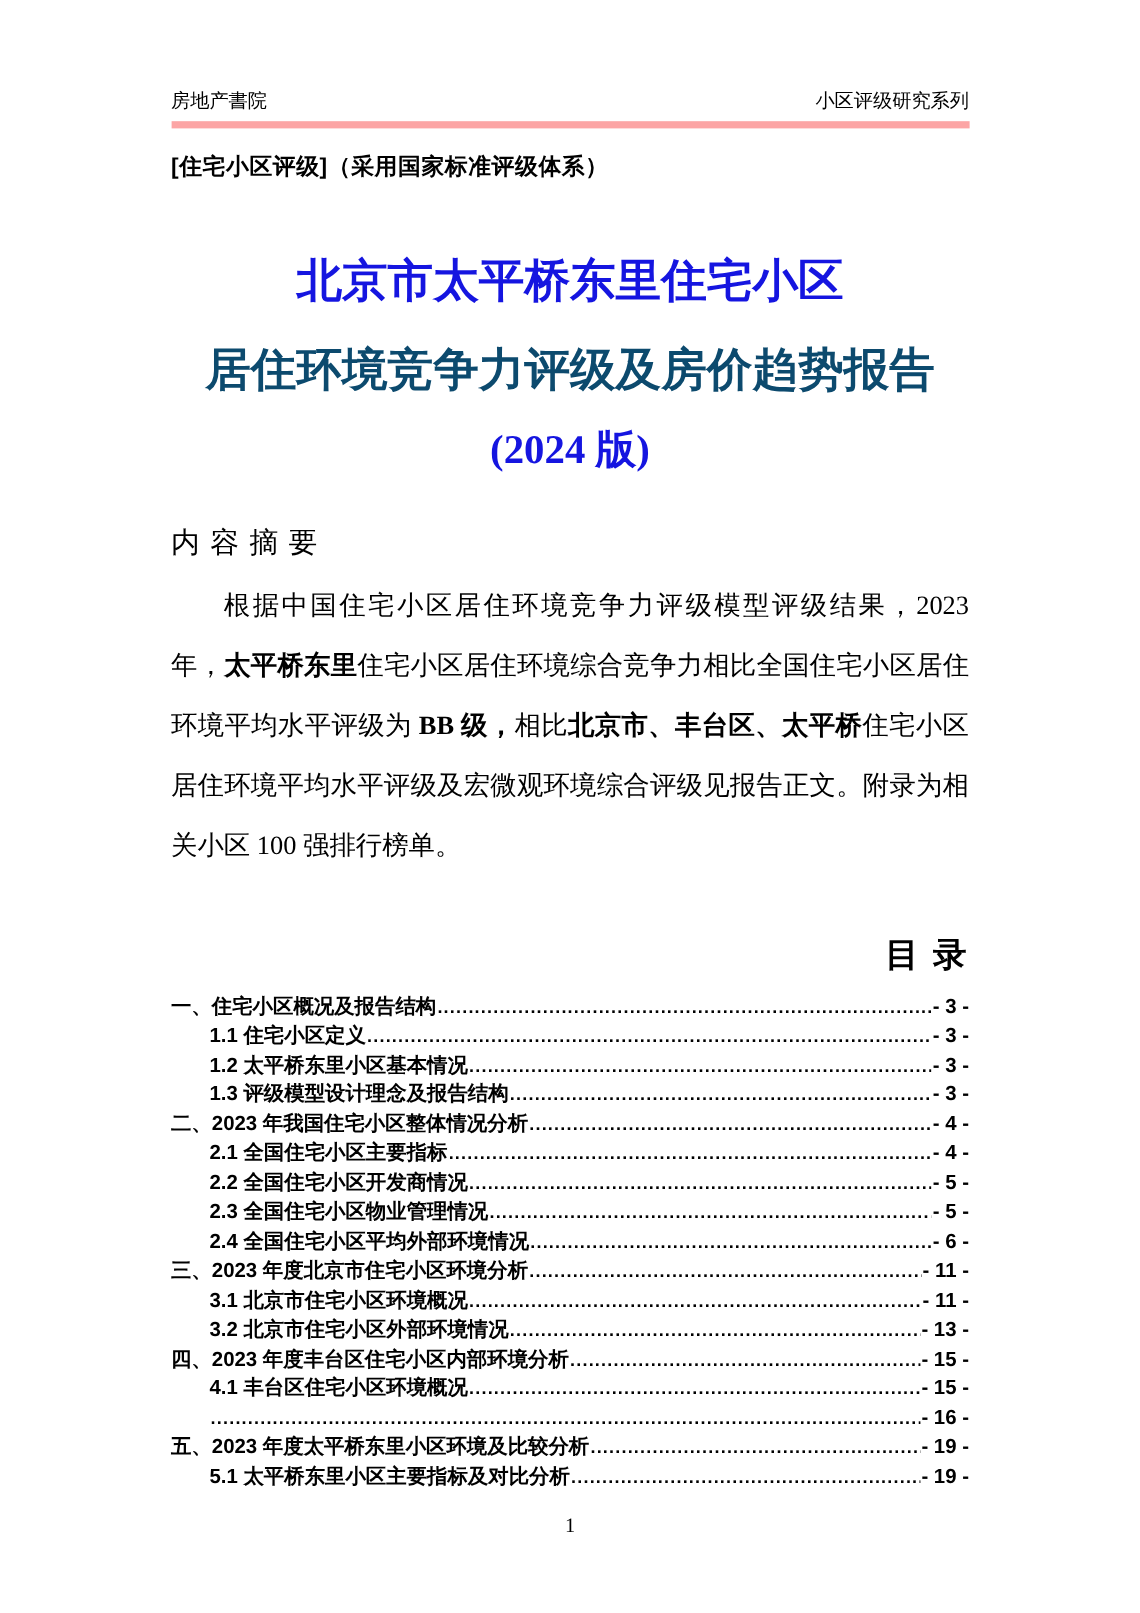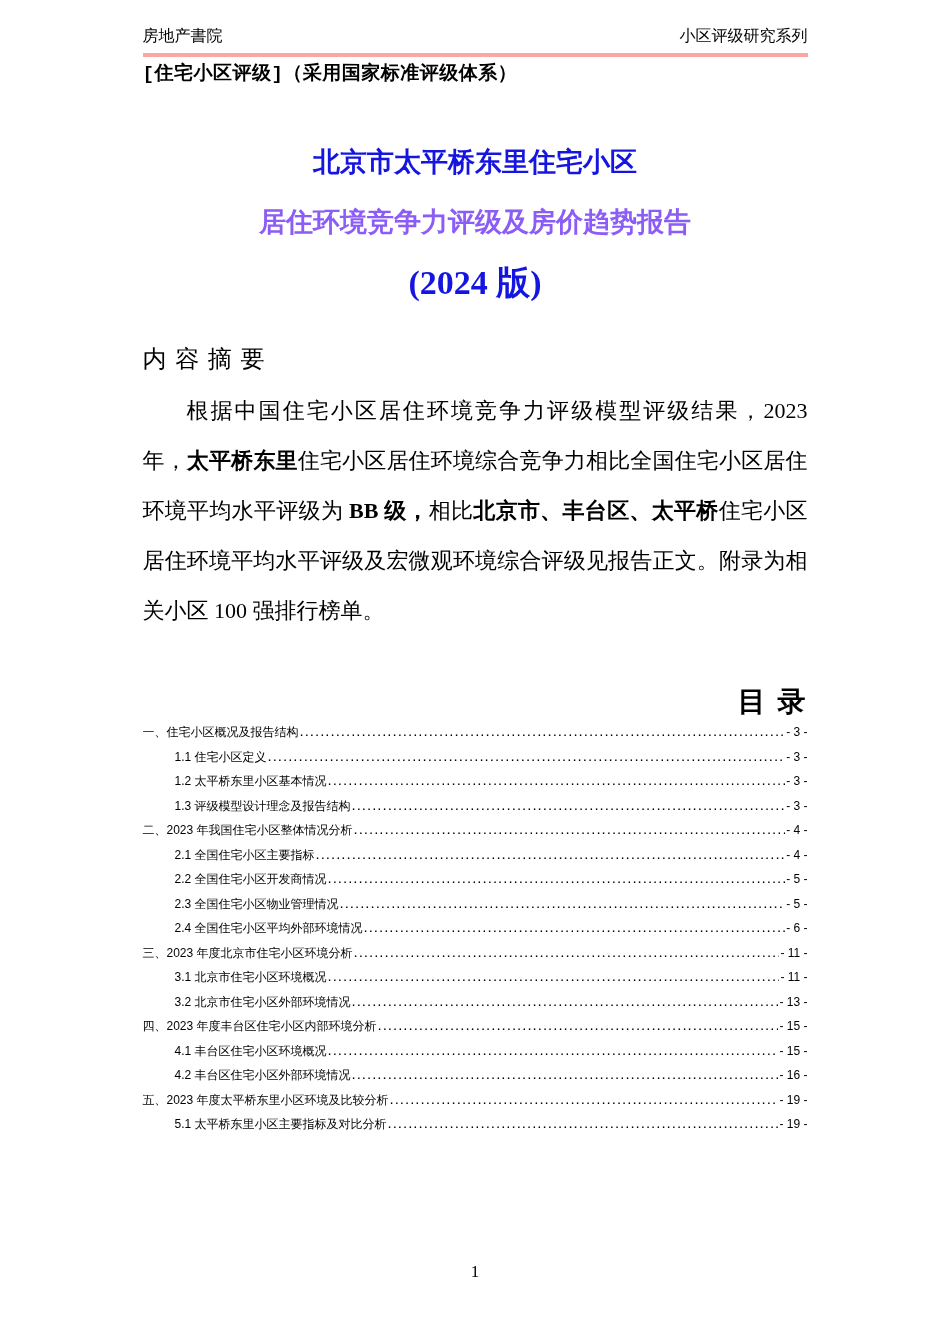--- a/index.html
+++ b/index.html
@@ -17,43 +17,43 @@
     font-family: "Liberation Serif", serif;
     overflow: hidden;
     box-sizing: border-box;
   }
   .content {
     width: 665px;
     margin: 0 auto;
   }
   
   .header {
-    margin-top: 26px;
+    margin-top: 74px;
     display: flex;
     justify-content: space-between;
     align-items: baseline;
     font-family: "Liberation Sans", sans-serif;
     font-size: 16px;
-    border-bottom: 4px solid #fca5a5;
+    border-bottom: 6px solid #fca5a5;
     padding-bottom: 6px;
   }
   .subheader {
-    margin-top: 3px;
-    font-family: Liberation Mono, monospace;
+    margin-top: 19px;
+    font-family: Liberation Sans, sans-serif;
     font-weight: bold;
     font-size: 19px;
     letter-spacing: 0.5px;
   }
   
   .title-line {
     margin: 0;
     text-align: center;
     font-family: "Liberation Serif", serif;
     font-weight: bold;
-    font-size: 27px;
+    font-size: 38px;
     line-height: 1.25;
   }
   .title-line1 { margin-top: 60px; }
   .title-line2 { margin-top: 26px; }
   .title-edition {
     margin-top: 22px;
     text-align: center;
     font-family: "Liberation Serif", serif;
     font-weight: bold;
     font-size: 34px;
@@ -81,22 +81,24 @@
   .toc-heading {
     margin: 48px 0 0 0;
     text-align: right;
     font-family: "Liberation Sans", sans-serif;
     font-weight: bold;
     font-size: 28px;
     line-height: 1.25;
     letter-spacing: 2px;
   }
   .toc {
-    font-family: "Liberation Sans", sans-serif;
-    font-size: 12px;
+    margin-top: 14px;
+    font-family: "Liberation Sans", sans-serif;
+    font-size: 17px;
+    font-weight: bold;
   }
   .toc-row {
     display: flex;
     align-items: baseline;
     line-height: 24.5px;
     height: 24.5px;
   }
   .toc-row.l2 { padding-left: 32px; }
   .toc-label { white-space: nowrap; }
   .toc-dots {
@@ -128,21 +130,21 @@
 <div class="page">
   <div class="content">
     <div class="header">
       <span>房地产書院</span>
       <span>小区评级研究系列</span>
     </div>
 
     <div class="subheader">[住宅小区评级]（采用国家标准评级体系）</div>
 
     <h1 class="title-line title-line1 blue" style="color: rgb(21, 21, 224);">北京市太平桥东里住宅小区</h1>
-    <h1 class="title-line title-line2 blue" style="color: #8b5cf6;">居住环境竞争力评级及房价趋势报告</h1>
+    <h1 class="title-line title-line2 blue" style="color: #0c4a6e;">居住环境竞争力评级及房价趋势报告</h1>
     <div class="title-edition blue" style="color: rgb(21, 21, 224);">(2024 版)</div>
 
     <h2 class="abstract-heading">内 容 摘 要</h2>
     <p class="abstract-body"><span>根据中国住宅小区居住环境竞争力评级模型评级结果，2023 年，</span><span class="b">太平桥东里</span><span>住宅小区居住环境综合竞争力相比全国住宅小区居住环境平均水平评级为 </span><span class="b">BB 级，</span><span>相比</span><span class="b">北京市、丰台区、太平桥</span><span>住宅小区居住环境平均水平评级及宏微观环境综合评级见报告正文。附录为相关小区 100 强排行榜单。</span></p>
 
     <h2 class="toc-heading">目 录</h2>
     <div class="toc">
         <div class="toc-row">
           <span class="toc-label">一、住宅小区概况及报告结构</span>
           <span class="toc-dots"></span>
@@ -207,21 +209,20 @@
           <span class="toc-label">四、2023 年度丰台区住宅小区内部环境分析</span>
           <span class="toc-dots"></span>
           <span class="toc-page">- 15 -</span>
         </div>
         <div class="toc-row l2">
           <span class="toc-label">4.1 丰台区住宅小区环境概况</span>
           <span class="toc-dots"></span>
           <span class="toc-page">- 15 -</span>
         </div>
         <div class="toc-row l2">
-          <span class="toc-label">4.2 丰台区住宅小区外部环境情况</span>
           <span class="toc-dots"></span>
           <span class="toc-page">- 16 -</span>
         </div>
         <div class="toc-row">
           <span class="toc-label">五、2023 年度太平桥东里小区环境及比较分析</span>
           <span class="toc-dots"></span>
           <span class="toc-page">- 19 -</span>
         </div>
         <div class="toc-row l2">
           <span class="toc-label">5.1 太平桥东里小区主要指标及对比分析</span>

